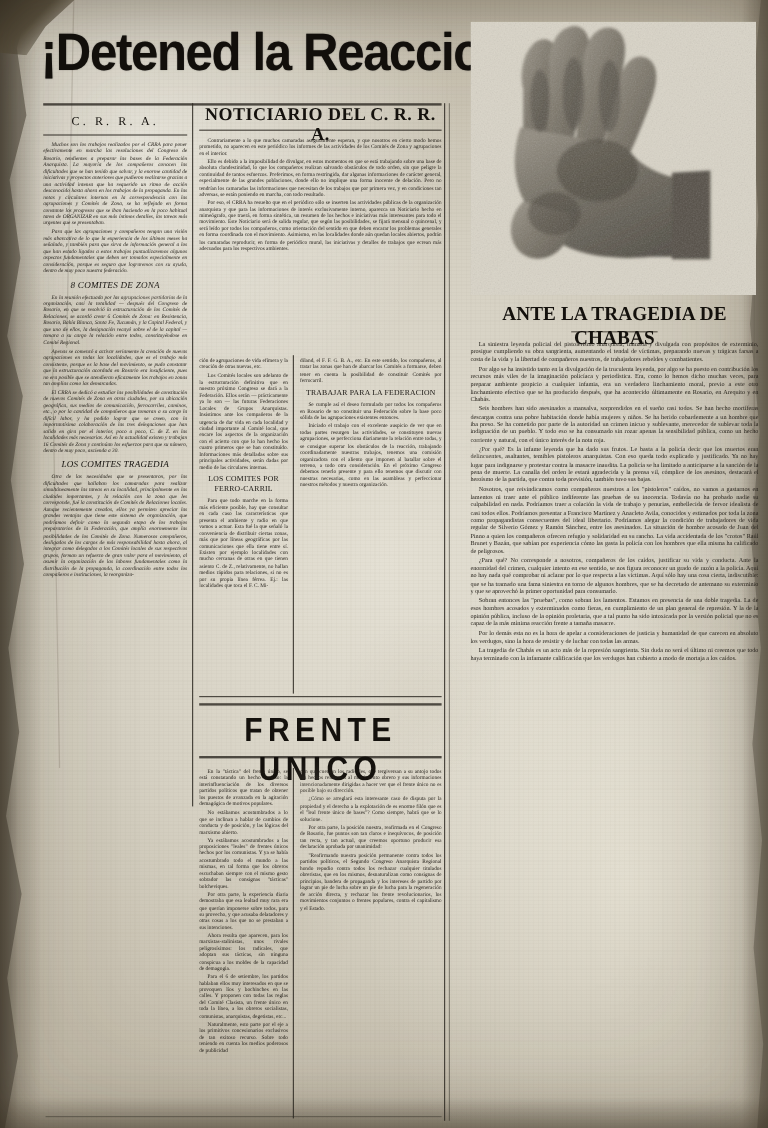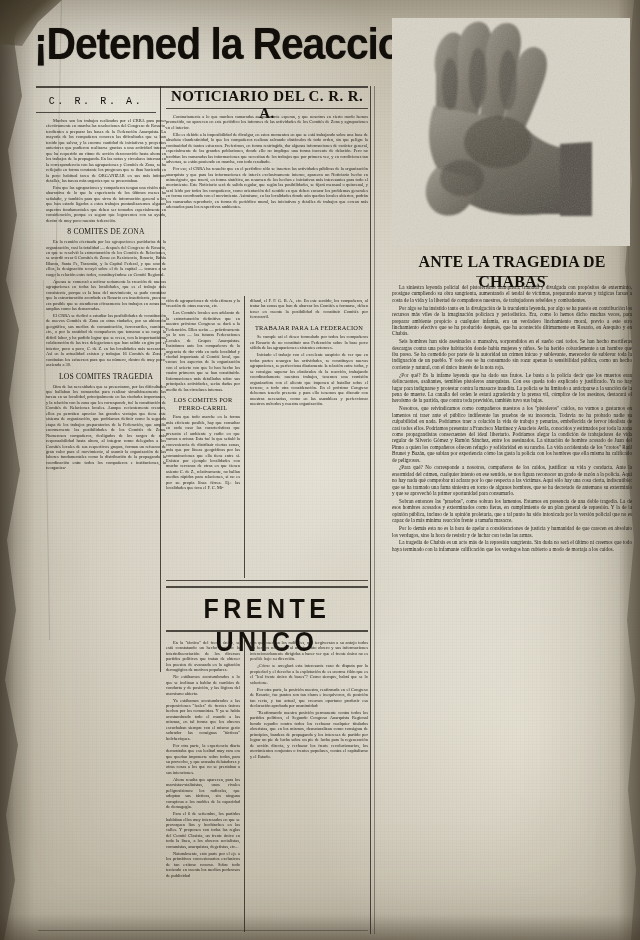--- a/index.html
+++ b/index.html
@@ -178,21 +178,21 @@
   }
   
   .boxhead {
     position: absolute;
     text-align: center;
     font-family: "Liberation Serif", serif;
     color: #14110d;
   }
   #head-crra {
     left: 36px; top: 96px; width: 120px;
-    font-size: 10px; letter-spacing: 2.6px; font-weight: normal; font-family: Liberation Mono, monospace;
+    font-size: 10px; letter-spacing: 2.6px; font-weight: normal;
   }
   #head-noticiario {
     left: 166px; top: 88px; width: 202px;
     font-size: 15px; letter-spacing: 0.4px; font-weight: bold;
   }
   #head-chabas {
     left: 392px; top: 252px; width: 240px;
     font-size: 16.5px; letter-spacing: 0.1px; font-weight: bold;
     transform: scaleX(0.97);
     transform-origin: center;
@@ -314,21 +314,21 @@
     <div class="vrule" style="left:244px; top:296px; height:282px;"></div>
     <div class="vrule" style="left:244px; top:640px; height:292px;"></div>
     <div class="hrule" style="left:38px; top:930px; width:330px; opacity:.4;"></div>
     <div class="dingbat" style="left:476px; top:276px; width:72px;"></div>
 
     <div class="boxhead" id="head-crra">C. R. R. A.</div>
     <div class="boxhead" id="head-noticiario">NOTICIARIO DEL C. R. R. A.</div>
     <div class="boxhead" id="head-chabas">ANTE LA TRAGEDIA DE CHABAS</div>
     <div class="boxhead" id="head-frente">FRENTE UNICO</div>
 
-    <div class="col" id="col1" style="left:46px; top:118px; width:120px; height:812px;">
+    <div class="col" id="col1" style="left:36px; top:118px; width:120px; height:812px;font-style:italic;">
       <p>Muchos son los trabajos realizados por el CRRA para poner efectivamente en marcha las resoluciones del Congreso de Rosario, tendientes a preparar las bases de la Federación Anarquista. La mayoría de los compañeros conocen las dificultades que se han tenido que salvar, y la enorme cantidad de iniciativas y proyectos anteriores que pudieron realizarse gracias a una actividad intensa que ha requerido un ritmo de acción desconocido hasta ahora en los trabajos de la propaganda. En las notas y circulares internas en la correspondencia con las agrupaciones y Comités de Zona, se ha reflejado en forma constante los progresos que se iban haciendo en la poco habitual tarea de ORGANIZAR en sus más íntimos detalles, las tareas más urgentes que se presentaban.</p>
       <p>Para que las agrupaciones y compañeros tengan una visión más abarcativa de lo que la experiencia de los últimos meses ha señalado, y también para que sirva de información general a los que han estado ligados a estos trabajos puntualizaremos algunos aspectos fundamentales que deben ser tomados especialmente en consideración, porque es seguro que lograremos con su ayuda, dentro de muy poco nuestra federación.</p>
       <div class="sec-head">8 COMITES DE ZONA</div>
       <p>En la reunión efectuada por las agrupaciones partidarias de la organización, casi la totalidad — después del Congreso de Rosario, en que se resolvió la estructuración de los Comités de Relaciones, se acordó crear 6 Comités de Zona: en Resistencia, Rosario, Bahía Blanca, Santa Fe, Tucumán, y la Capital Federal, y que uno de ellos, la designación recayó sobre el de la capital — tomara a su cargo la relación entre todos, constituyéndose en Comité Regional.</p>
       <p>Apenas se comenzó a activar seriamente la creación de nuevas agrupaciones en todas las localidades, que es el trabajo más consistente, porque es la base del movimiento, se pudo constatar que la estructuración acordada en Rosario era insuficiente, pues no era posible que se atendieran eficazmente los trabajos en zonas tan amplias como las demarcadas.</p>
       <p>El CRRA se dedicó a estudiar las posibilidades de constitución de nuevos Comités de Zona en otras ciudades, por su ubicación geográfica, sus medios de comunicación, ferrocarriles, caminos, etc., o por la cantidad de compañeros que tomaran a su cargo la difícil labor, y ha podido lograr que se creen, con la importantísima colaboración de las tres delegaciones que han salido en gira por el interior, poco a poco, C. de Z. en las localidades más necesarias. Así en la actualidad existen y trabajan 16 Comités de Zona y continúan los esfuerzos para que su número, dentro de muy poco, ascienda a 30.</p>
       <div class="sec-head">LOS COMITES TRAGEDIA</div>
       <p>Otra de las necesidades que se presentaron, por las dificultades que hallaban los camaradas para realizar simultáneamente las tareas en su localidad, principalmente en las ciudades importantes, y la relación con la zona que les corresponde, fué la constitución de Comités de Relaciones locales. Aunque recientemente creados, ellos ya permiten apreciar las grandes ventajas que tiene este sistema de organización, que podríamos definir como la segunda etapa de los trabajos preparatorios de la Federación, que amplía enormemente las posibilidades de los Comités de Zona. Numerosos compañeros, desligados de los cargos de más responsabilidad hasta ahora, al integrar como delegados a los Comités locales de sus respectivos grupos, forman un refuerzo de gran valor para el movimiento, al asumir la organización de las labores fundamentales como la distribución de la propaganda, la coordinación entre todos los compañeros e instituciones, la reorganiza-</p>
     </div>
 

